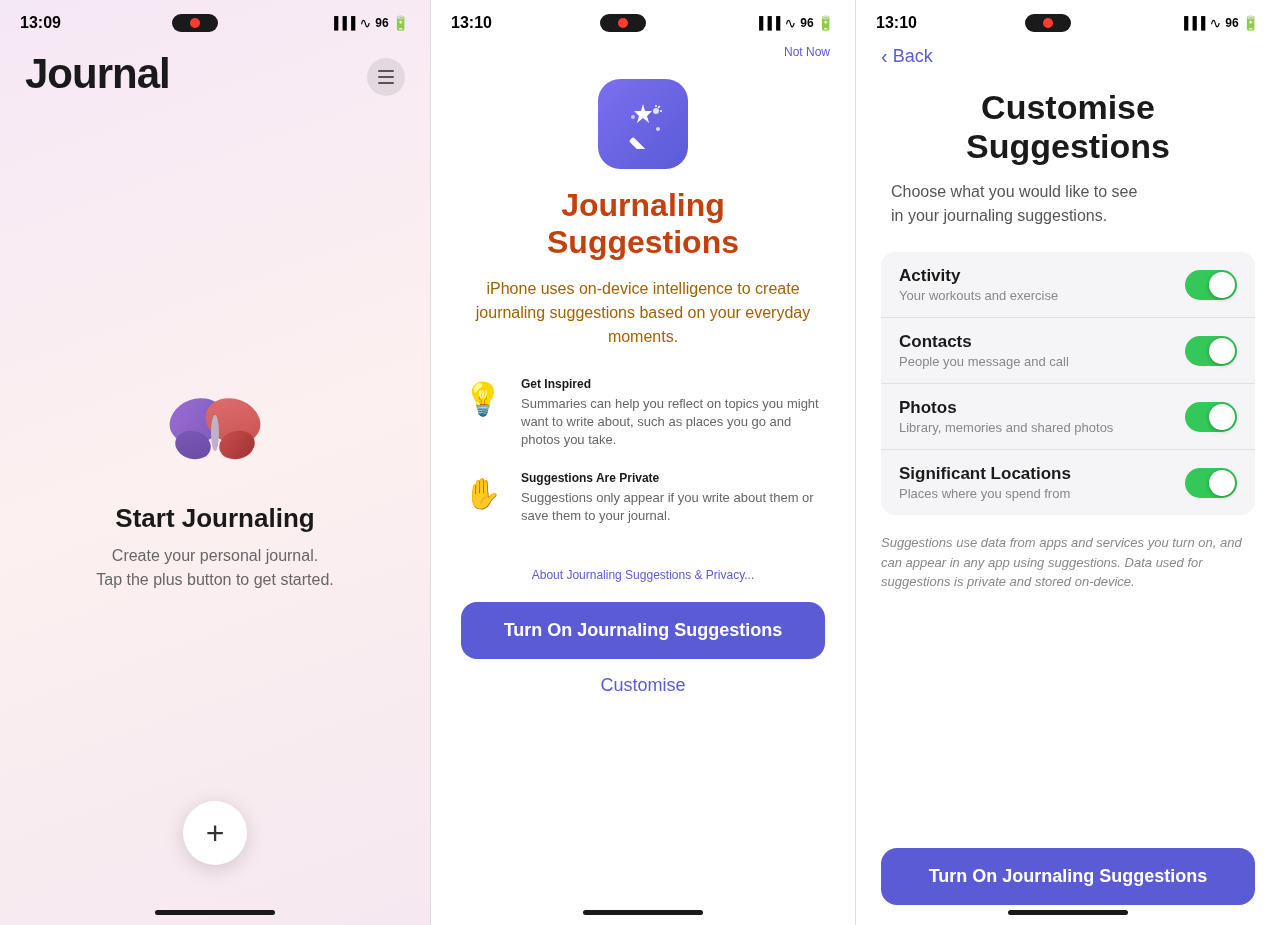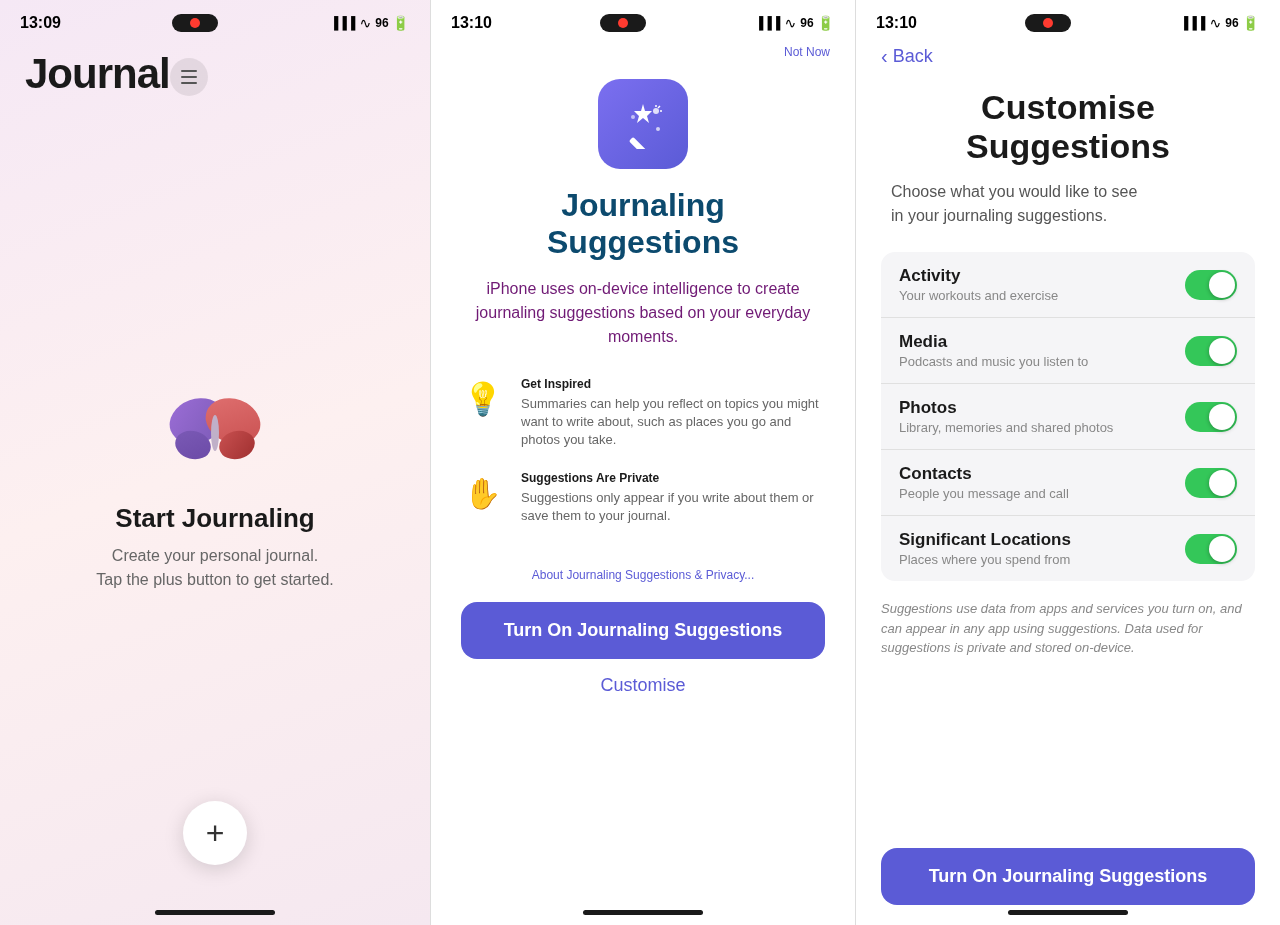--- a/index.html
+++ b/index.html
@@ -44,21 +44,21 @@
 
     .status-bar-s1 {
       display: flex;
       justify-content: space-between;
       align-items: center;
       padding: 14px 20px 8px;
     }
 
     .nav-header {
       display: flex;
-      justify-content: flex-start;
+      justify-content: space-between;
       align-items: flex-start;
       padding: 10px 25px 0;
     }
 
     .journal-title {
       font-size: 42px;
       font-weight: 800;
       color: #1a1a1a;
       letter-spacing: -1px;
     }
@@ -188,29 +188,29 @@
       border-radius: 22px;
       display: flex;
       align-items: center;
       justify-content: center;
       margin-bottom: 18px;
     }
 
     .suggestions-title {
       font-size: 32px;
       font-weight: 800;
-      color: #0c4a6e;
+      color: #c2410c;
       text-align: center;
       line-height: 1.15;
       margin-bottom: 16px;
     }
 
     .suggestions-desc {
       font-size: 16px;
-      color: #701a75;
+      color: #a16207;
       text-align: center;
       line-height: 1.5;
       margin-bottom: 28px;
       padding: 0 10px;
     }
 
     .feature-list {
       width: 100%;
       margin-bottom: 20px;
     }
@@ -587,60 +587,51 @@
       <div class="toggle-item">
         <div class="toggle-label-wrap">
           <p class="toggle-label-title">Activity</p>
           <p class="toggle-label-sub">Your workouts and exercise</p>
         </div>
         <div class="toggle-switch">
           <div class="toggle-knob"></div>
         </div>
       </div>
 
+
       <div class="toggle-item">
         <div class="toggle-label-wrap">
-          <p class="toggle-label-title">Media</p>
-          <p class="toggle-label-sub">Podcasts and music you listen to</p>
+          <p class="toggle-label-title">Contacts</p>
+          <p class="toggle-label-sub">People you message and call</p>
         </div>
         <div class="toggle-switch">
           <div class="toggle-knob"></div>
         </div>
       </div>
 
       <div class="toggle-item">
         <div class="toggle-label-wrap">
           <p class="toggle-label-title">Photos</p>
           <p class="toggle-label-sub">Library, memories and shared photos</p>
         </div>
         <div class="toggle-switch">
           <div class="toggle-knob"></div>
         </div>
       </div>
 
       <div class="toggle-item">
         <div class="toggle-label-wrap">
-          <p class="toggle-label-title">Contacts</p>
-          <p class="toggle-label-sub">People you message and call</p>
+          <p class="toggle-label-title">Significant Locations</p>
+          <p class="toggle-label-sub">Places where you spend from</p>
         </div>
         <div class="toggle-switch">
           <div class="toggle-knob"></div>
         </div>
       </div>
 
-      <div class="toggle-item">
-        <div class="toggle-label-wrap">
-          <p class="toggle-label-title">Significant Locations</p>
-          <p class="toggle-label-sub">Places where you spend from</p>
-        </div>
-        <div class="toggle-switch">
-          <div class="toggle-knob"></div>
-        </div>
-      </div>
-
     </div>
 
     <p class="suggestions-footer-text">Suggestions use data from apps and services you turn on, and can appear in any app using suggestions. Data used for suggestions is private and stored on-device.</p>
 
     <button class="turn-on-btn2">Turn On Journaling Suggestions</button>
   </div>
 
   <div class="home-indicator" style="position:absolute;bottom:10px;left:50%;transform:translateX(-50%);width:120px;height:5px;background:#1a1a1a;border-radius:3px;"></div>
 </div>
 

